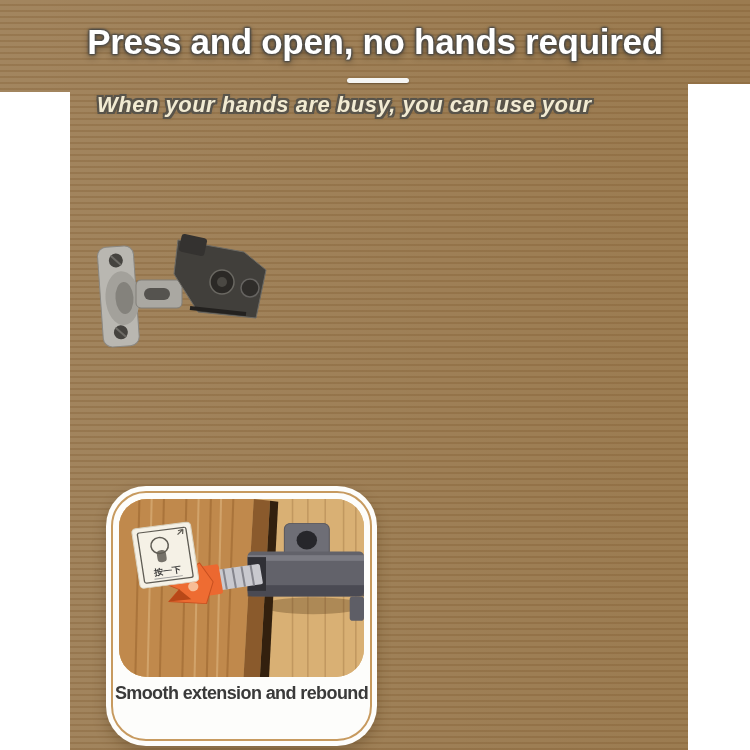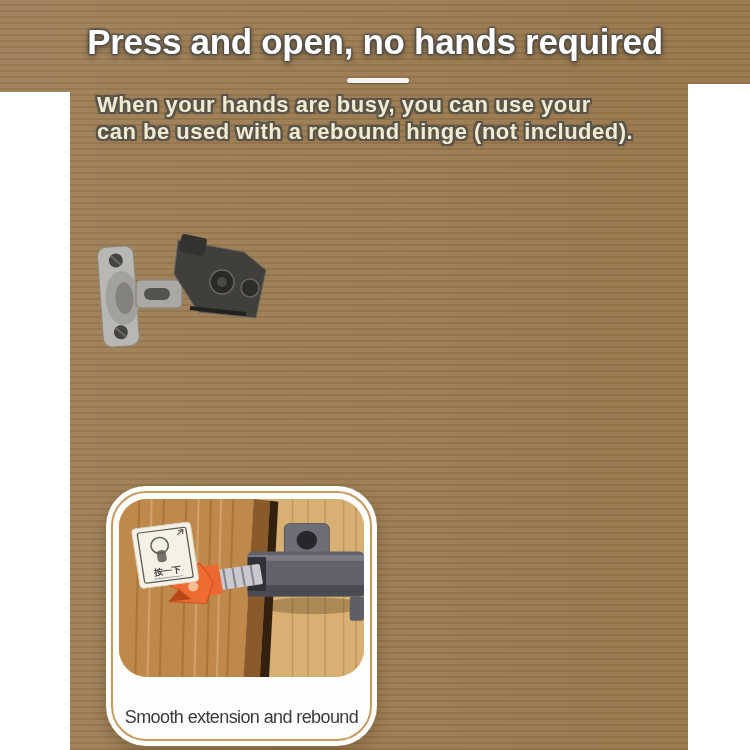--- a/index.html
+++ b/index.html
@@ -100,38 +100,39 @@
     position:absolute;top:78px;left:347px;width:62px;height:5px;border-radius:3px;
     background:#f5f5f3;box-shadow:0 1px 2px rgba(0,0,0,.3);
   }
   .subtitle{
     position:absolute;top:91px;left:97px;width:580px;
     font-size:22px;line-height:27px;font-weight:bold;letter-spacing:.5px;color:#f2ebd2;
   }
   .subtitle div{
     white-space:nowrap;
     text-shadow:-2px -2px 0 #59544a,2px -2px 0 #59544a,-2px 2px 0 #59544a,2px 2px 0 #59544a,0 -2px 0 #59544a,0 2px 0 #59544a,-2px 0 0 #59544a,2px 0 0 #59544a,0 0 4px rgba(60,55,45,.8);
+    font-style:italic;
   }
 
   
   .inset-card{
     position:absolute;left:106px;top:486px;width:271px;height:260px;
     background:#fdfdfb;border-radius:40px;box-shadow:0 6px 14px rgba(60,40,10,.28);
   }
   .inset-card::before{
     content:"";position:absolute;inset:5px;border:2px solid #c79a5f;border-radius:35px;pointer-events:none;
   }
   .inset-photo{
     position:absolute;left:13px;top:13px;width:245px;height:178px;
     border-radius:28px;overflow:hidden;background:#d9b074;
   }
   .inset-photo svg{display:block;width:100%;height:100%;}
   .inset-caption{
     position:absolute;left:0;right:0;top:197px;text-align:center;
-    font-size:18px;letter-spacing:-.6px;color:#3a3a3a;font-weight:400;margin-top:24px;
+    font-size:18px;letter-spacing:-.6px;color:#3a3a3a;font-weight:700;
   }
 </style>
 </head>
 <body>
 
 <div class="canvas">
 
   <div class="layer countertop"></div>
   <div class="layer counter-sheen"></div>
   <div class="layer sink"></div>
@@ -184,21 +185,20 @@
     <line x1="96" y1="82" x2="152" y2="88" stroke="#23211f" stroke-width="4"></line>
   </svg>
 
   <div class="margin-left"></div>
   <div class="margin-right"></div>
 
   <div class="headline">Press and open, no hands required</div>
   <div class="headline-divider"></div>
   <div class="subtitle">
     <div>When your hands are busy, you can use your</div>
-    <div>can be used with a rebound hinge (not included).</div>
   </div>
 
   <div class="inset-card">
     <div class="inset-photo">
       <svg viewBox="0 0 240 190" preserveAspectRatio="none">
 
         <rect x="0" y="0" width="240" height="190" fill="#d9b074"></rect>
         <g stroke="rgba(150,110,60,.35)" stroke-width="1.5">
           <path d="M170,0 V190"></path>
             <path d="M185,0 V190"></path>

